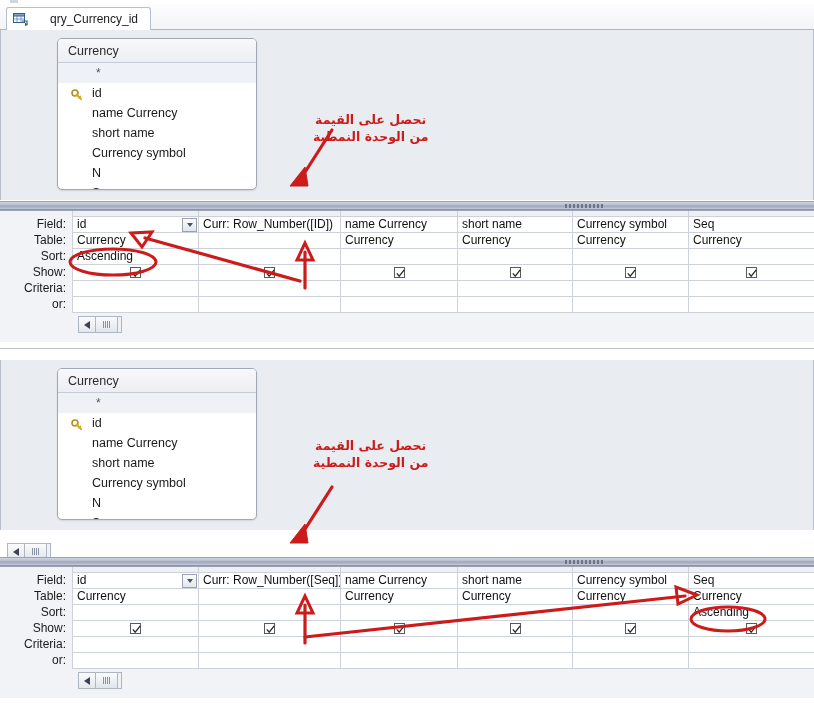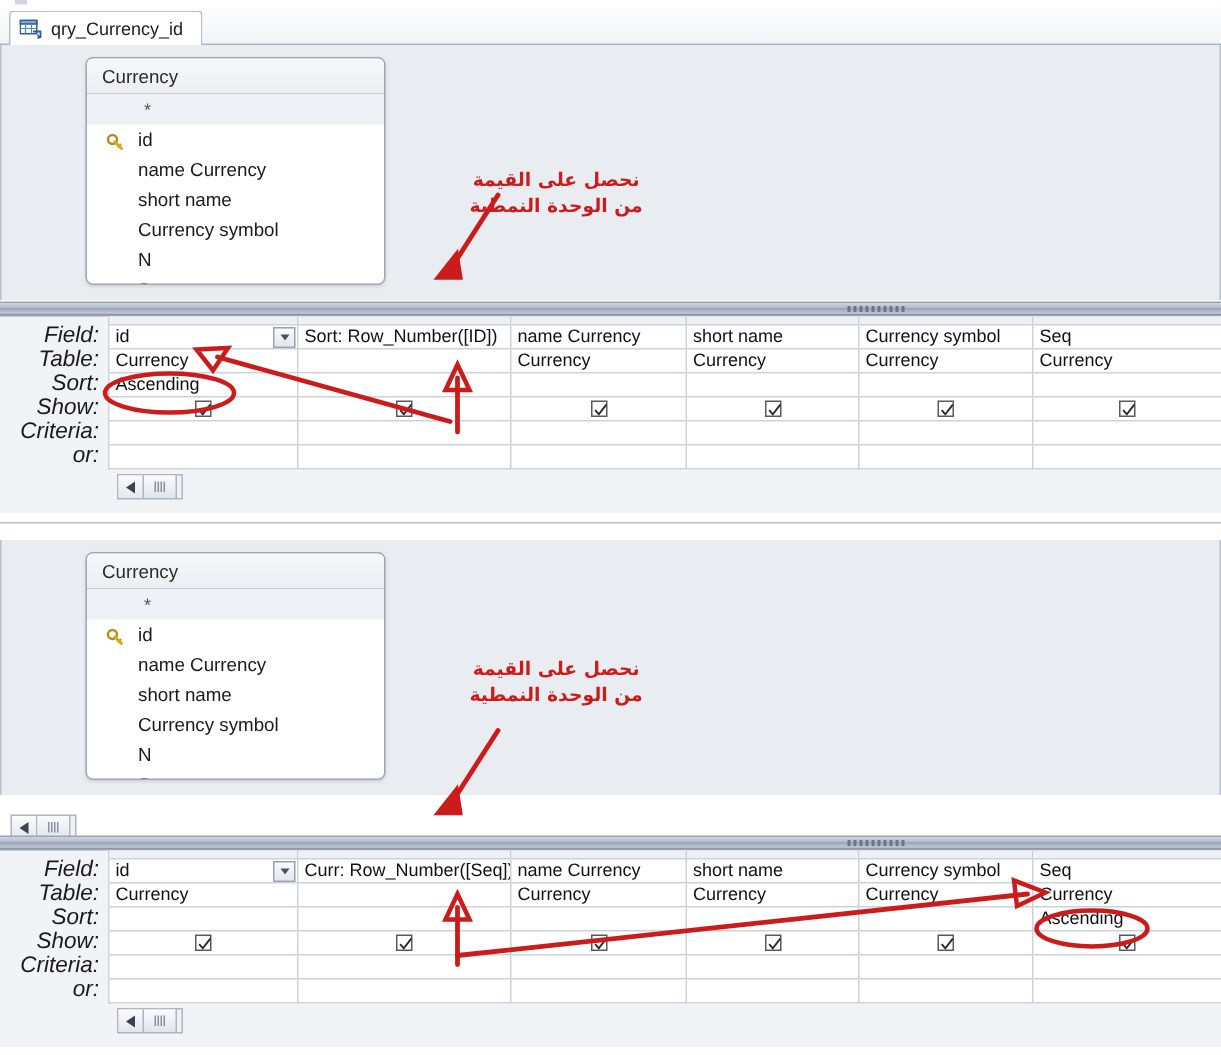--- a/index.html
+++ b/index.html
@@ -14,21 +14,21 @@
 
   
   .panel { position: absolute; left: 0; width: 814px; background: #ffffff; }
   .tabbar {
     position: relative; height: 26px;
     background: linear-gradient(to bottom, #fdfdfe 0%, #f2f4f7 100%);
     border-bottom: 1px solid #a9b4c4;
   }
   .tab {
     position: absolute; left: 6px; top: 3px;
-    height: 23px; display: flex; align-items: center; gap: 6px;
+    height: 23px; display: flex; align-items: center; gap: 22px;
     padding: 0 12px 0 6px;
     background: #ffffff;
     border: 1px solid #b6bfcc; border-bottom: none;
     border-radius: 3px 3px 0 0;
     font-size: 12px; color: #1b1b1b;
   }
   .tab-ico { width: 15px; height: 13px; position: relative; flex: none; }
   .canvas {
     position: relative;
     background: #e9ecf0;
@@ -99,21 +99,21 @@
     position: absolute; left: 0; width: 814px;
     background: #f2f3f6;
     border-top: 1px solid #9ba3b3;
   }
   .gridlabels {
     position: absolute; left: 0; top: 0; width: 72px;
   }
   .glab {
     height: 16px; line-height: 16px;
     text-align: right; padding-right: 6px;
-    font-size: 15px; color: #1a1a1a; font-style: italic;
+    font-size: 12px; color: #1a1a1a;
   }
   .gridtable {
     position: absolute; left: 72px; top: 0;
     border-collapse: collapse;
     background: #ffffff;
     table-layout: fixed;
   }
   .gridtable td {
     border: 1px solid #ccd1da;
     border-top: none; border-left: none;
@@ -281,21 +281,21 @@
               <td class=""></td>
               <td class=""></td>
               <td class=""></td>
               <td class=""></td>
               <td class=""></td>
             </tr>
             <tr>
               <td class="firstcol"><span class="ddbtn">
                   <span class="chev"></span>
                 </span><span>id</span></td>
-              <td class=""><span>Sort: Row_Number([ID])</span></td>
+              <td class=""><span>Curr: Row_Number([ID])</span></td>
               <td class=""><span>name Currency</span></td>
               <td class=""><span>short name</span></td>
               <td class=""><span>Currency symbol</span></td>
               <td class=""><span>Seq</span></td>
             </tr>
             <tr>
               <td class="firstcol"><span>Currency</span></td>
               <td class=""><span></span></td>
               <td class=""><span>Currency</span></td>
               <td class=""><span>Currency</span></td>

